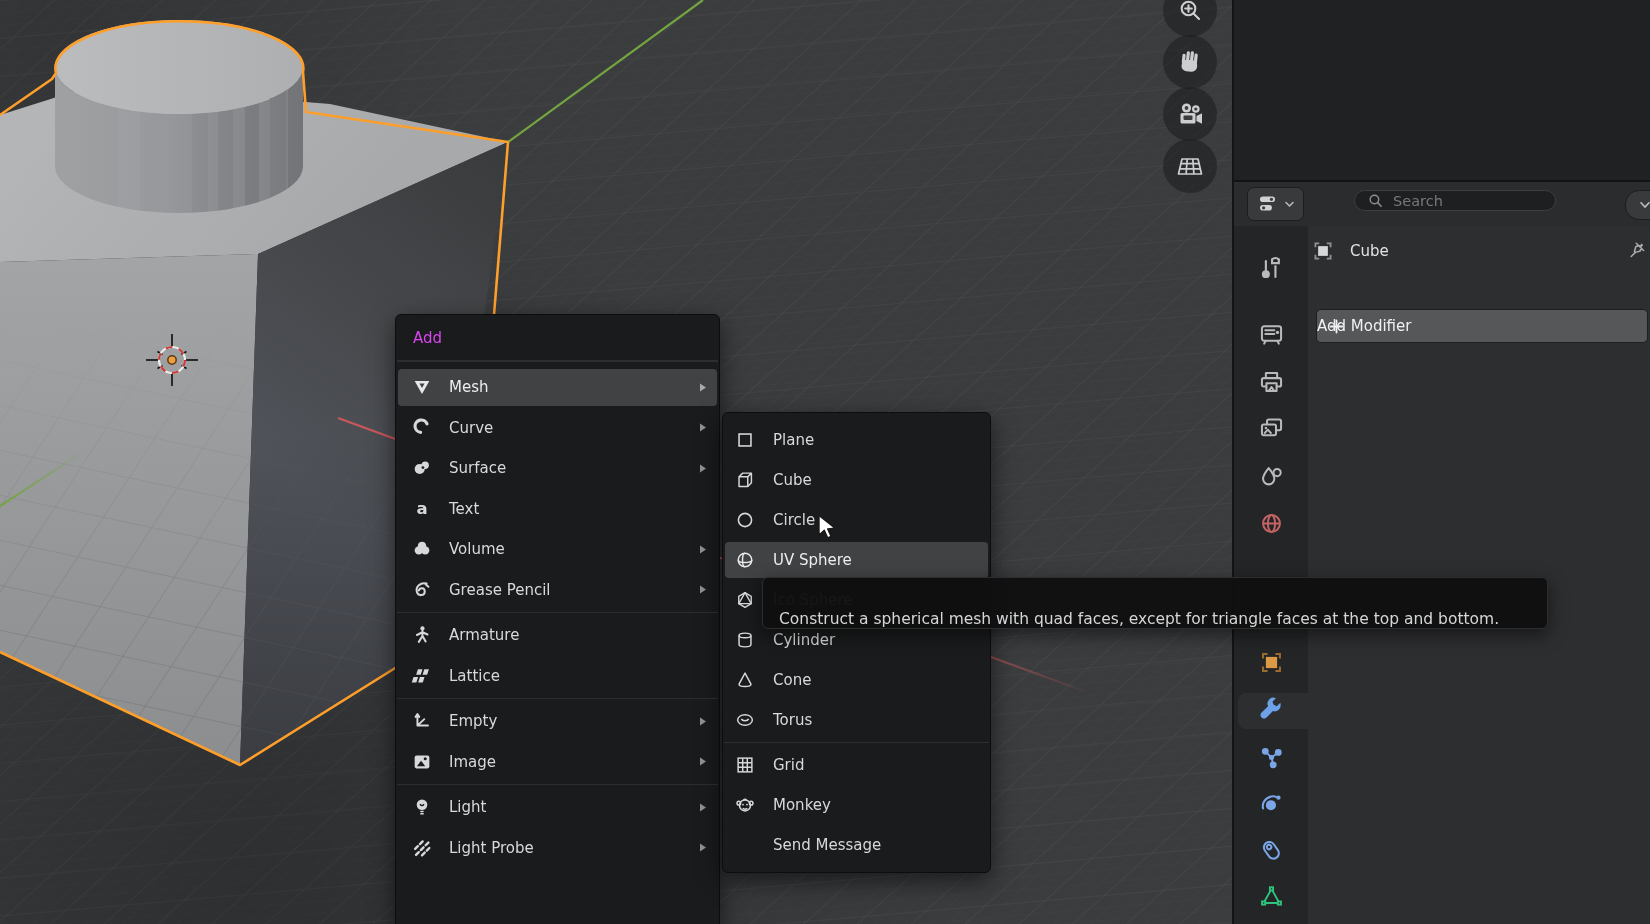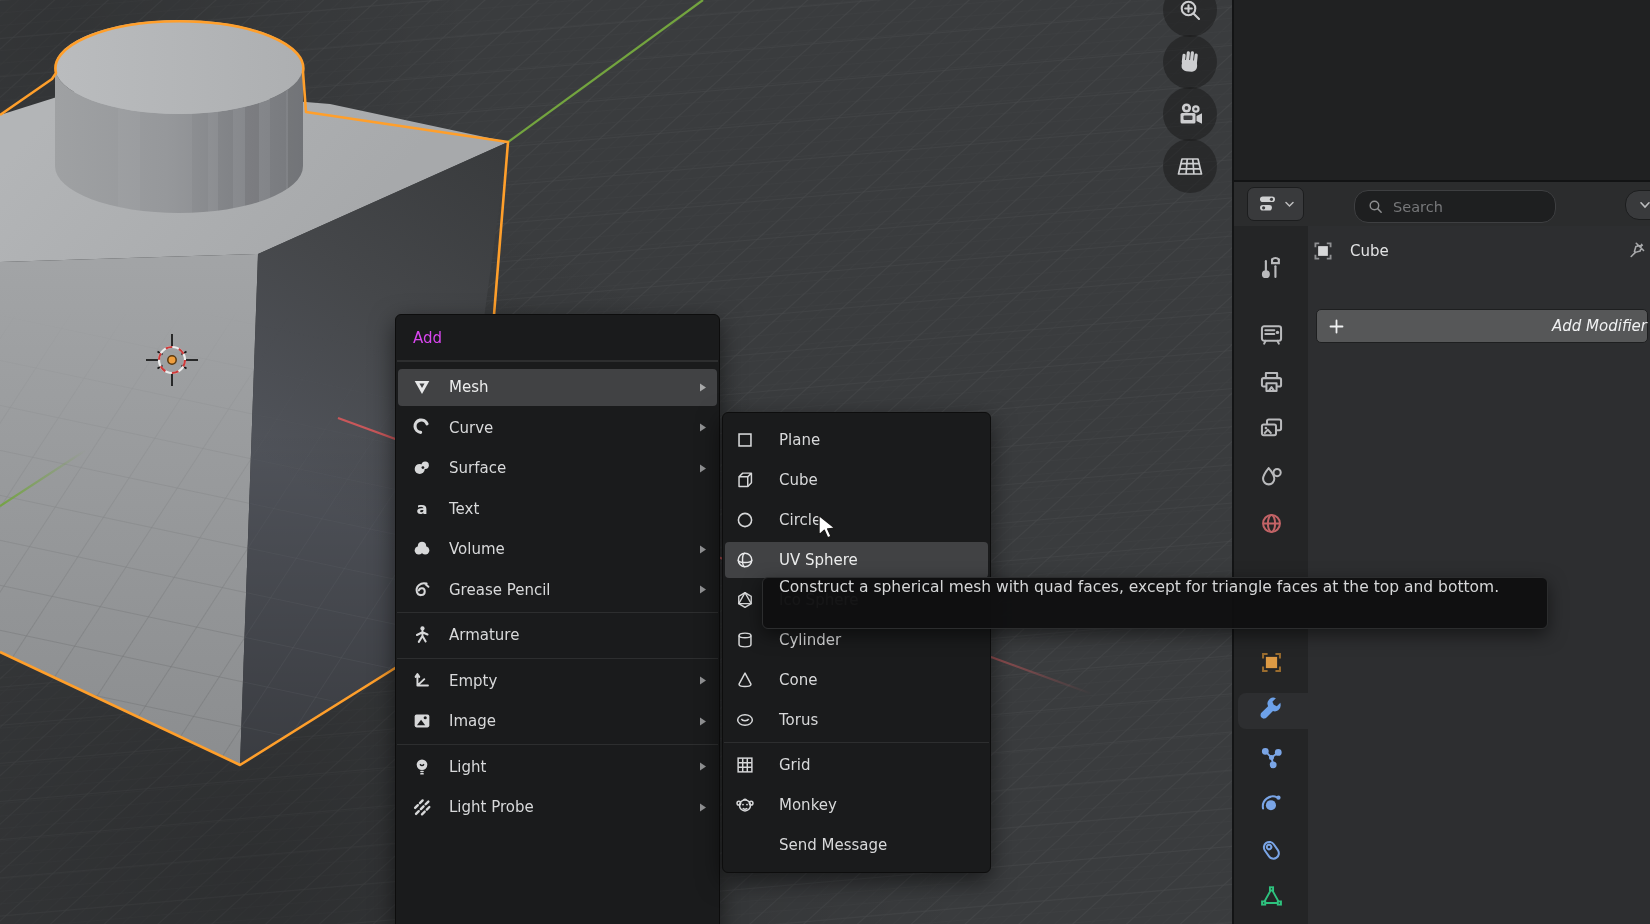--- a/index.html
+++ b/index.html
@@ -11,49 +11,49 @@
   .gizmo{width:54px;height:54px;border-radius:50%;background:rgba(22,23,24,.48);
     display:flex;align-items:center;justify-content:center;}
   
   .menu{background:#1a1b1c;border:1px solid #0d0d0d;border-radius:6px;
     box-shadow:0 8px 24px rgba(0,0,0,.55);color:#d8d9da;font-size:15px;z-index:30;}
   .menu-title{height:45px;display:flex;align-items:center;padding:0 17px;color:#d946ef;}
   .sep{border-top:1px solid #2d2e2f;margin:4px 1px;}
   .sep0{border-top:1px solid #2d2e2f;margin:0 1px;}
   .vrow{height:36.5px;display:flex;align-items:center;gap:16px;margin:4px 2px;
     padding:0 10px 0 13px;border-radius:4px;}
-  .srow{height:36px;gap:23px;padding-left:9px;}
+  .srow{height:36px;gap:17px;padding-left:9px;}
   .vrow .lab{white-space:nowrap;}
   .vrow.hl{background:#414244;color:#eceded;}
   .mi{width:22px;height:22px;flex:0 0 22px;display:flex;align-items:center;justify-content:center;}
   .arrow{margin-left:auto;display:flex;}
   .searchrow{height:45px;display:flex;align-items:center;gap:16px;padding:0 13px;color:#c2c3c4;}
   
   #tooltip{left:762px;top:577px;width:786px;height:52px;background:rgba(15,16,17,.97);
-    border:1px solid #2c2d2e;border-radius:6px;display:flex;align-items:flex-start;
+    border:1px solid #2c2d2e;border-radius:6px;display:flex;align-items:flex-end;
     padding:0 16px;color:#d5d6d7;font-size:15.5px;z-index:60;box-sizing:border-box;
     box-shadow:0 6px 18px rgba(0,0,0,.5);white-space:nowrap;overflow:hidden;}
   
   #panel{left:1232px;top:0;width:418px;height:924px;background:#2d2e30;overflow:hidden;
     border-left:2px solid #131415;box-sizing:border-box;z-index:10;}
   #outliner{left:0;top:0;width:418px;height:180px;background:#202122;border-bottom:2px solid #121314;}
   #prop-header{left:0;top:182px;width:418px;height:44px;background:#2b2c2d;}
   #tabstrip{left:0;top:226px;width:74px;height:698px;background:#242526;}
   #prop-main{left:74px;top:226px;width:344px;height:698px;background:#2d2e30;}
   .ptab{left:0;width:74px;height:46px;display:flex;align-items:center;justify-content:center;}
   .ptab-active-bg{left:4px;width:70px;height:36px;background:#2d2e30;border-radius:8px 0 0 8px;}
   .widgetbtn{background:#393a3c;border:1px solid #1c1d1e;display:flex;align-items:center;
     justify-content:center;gap:4px;box-sizing:border-box;}
-  #searchbox{left:120px;top:8px;width:202px;height:33px;background:#1e1f20;border:1px solid #3e3f41;
+  #searchbox{left:120px;top:8px;width:202px;height:21px;background:#1e1f20;border:1px solid #3e3f41;
     border-radius:14px;display:flex;align-items:center;gap:9px;padding:0 12px;box-sizing:border-box;}
   #searchbox span{color:#77787a;font-size:14.5px;}
   #addmod{left:8px;top:83px;width:330px;height:32px;background:#565758;border:1px solid #1e1f20;
     border-radius:5px;display:flex;align-items:center;color:#f0f1f2;font-size:15px;}
   #addmod .plus{margin:0 10px 0 12px;display:flex;}
-  #addmod .cap{position:absolute;left:0;width:100%;text-align:right;font-style:italic;}
+  #addmod .cap{position:absolute;left:0;width:100%;text-align:left;}
   #breadcrumb{left:2px;top:12px;display:flex;align-items:center;gap:14px;color:#e2e3e4;font-size:15px;}
   #cursor{left:816px;top:514px;z-index:100;}
   .giz{z-index:15;}
 </style>
 </head>
 <body>
 
 <svg id="viewport" class="abs" width="1232" height="924" viewBox="0 0 1232 924">
   <defs>
     <pattern id="gAf" width="80" height="12.5" patternUnits="userSpaceOnUse" patternTransform="rotate(-5)">
@@ -508,20 +508,33 @@
     <div class="sep"></div>
     <div class="vrow">
       <span class="mi">
         <svg width="22" height="22" viewBox="0 0 24 24">
             <circle cx="12.5" cy="4.8" r="2.3" fill="#d7d8d9"></circle>
             <path d="M12.5 7.5 V13 M12.5 9 L6.5 12 M12.5 9 L18 11.5 M12.5 13 L8.5 19.5 M12.5 13 L16 19" stroke="#d7d8d9" stroke-width="2.2" fill="none" stroke-linecap="round"></path>
           </svg>
       </span>
       <span class="lab">Armature</span>
     </div>
+    <div class="vrow">
+      <span class="mi">
+        <svg width="22" height="22" viewBox="0 0 24 24">
+            <g fill="#d7d8d9" transform="skewX(-18)">
+              <rect x="9" y="4.5" width="5" height="6"></rect>
+              <rect x="16" y="4.5" width="5" height="6"></rect>
+              <rect x="7" y="13" width="5" height="6"></rect>
+              <rect x="14" y="13" width="5" height="6"></rect>
+            </g>
+          </svg>
+      </span>
+      <span class="lab">Lattice</span>
+    </div>
     <div class="sep"></div>
     <div class="vrow">
       <span class="mi">
         <svg width="22" height="22" viewBox="0 0 24 24">
             <path d="M7 17 V5.5 M7 17 H18.5 M7 17 L14.5 10 M5 7.5 L7 4.5 L9 7.5" stroke="#d7d8d9" stroke-width="2.1" fill="none" stroke-linecap="round" stroke-linejoin="round"></path>
           </svg>
       </span>
       <span class="lab">Empty</span>
       <span class="arrow">
           <svg width="8" height="11" viewBox="0 0 8 11">

